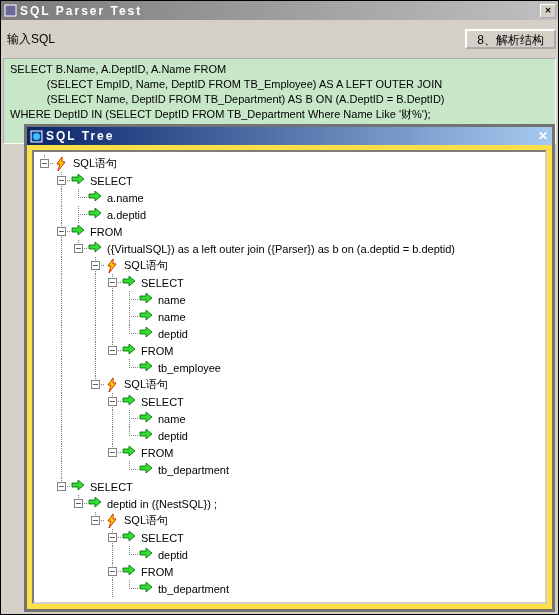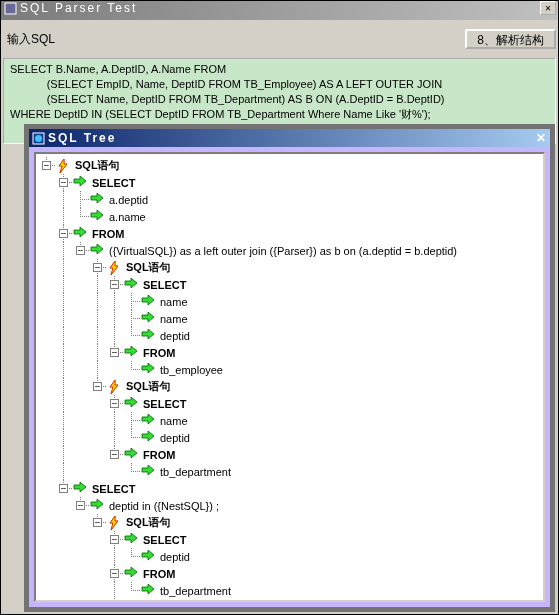--- a/index.html
+++ b/index.html
@@ -1,32 +1,32 @@
 <!DOCTYPE html>
 <html><head>
 <meta charset="utf-8">
 <style>
 * { box-sizing: border-box; margin: 0; padding: 0; }
 body { font-family: "Microsoft Sans Serif", Tahoma, sans-serif; font-size: 12px; background: #d4d0c8; width: 559px; height: 615px; overflow: hidden; position: relative; }
 
 .outer-window { width: 559px; height: 615px; background: #d4d0c8; border: 1px solid #000; position: relative; }
-.titlebar { background: linear-gradient(to right, #7b7b7b, #c0c0c0); color: #fff; height: 19px; display: flex; padding: 0 2px; font-weight: normal; }
+.titlebar { background: linear-gradient(to right, #7b7b7b, #c0c0c0); color: #fff; height: 19px; display: flex; align-items: center; padding: 0 2px; font-weight: bold; }
 .titlebar .icon { width: 14px; height: 14px; margin-right: 3px; display: inline-flex; align-items: center; justify-content: center; }
 .titlebar .sp { flex: 1; }
 .titlebar .close { width: 16px; height: 14px; background: #d4d0c8; border: 1px outset #fff; font-family: Marlett, sans-serif; font-size: 8px; display: flex; align-items: center; justify-content: center; color: #000; cursor: default; }
 .titlebar .title-text { letter-spacing: 2px; }
 
 .toprow { display: flex; align-items: center; height: 38px; padding: 1px 2px; }
 .toprow .lbl { padding: 0 4px; }
 .toprow .sp { flex: 1; }
 .btn { background: #d4d0c8; border: 2px outset #fff; padding: 1px 10px; height: 20px; font-size: 12px; cursor: default; }
 
 .sql-area { border: 1px inset #fff; margin: 0 2px 2px 2px; background: #c8e6c8; padding: 3px 6px; font-family: Verdana, sans-serif; font-size: 11px; line-height: 15px; height: 86px; overflow: hidden; white-space: pre; }
 
-.inner-window { position: absolute; left: 23px; top: 123px; width: 531px; height: 488px; background: #c4b5fd; border: 5px solid #737373; display: flex; flex-direction: column; }
+.inner-window { position: absolute; left: 23px; top: 123px; width: 531px; height: 488px; background: #fde047; border: 3px solid #737373; display: flex; flex-direction: column; }
 .inner-titlebar { background: linear-gradient(to right, #0a246a, #a6caf0); color: #fff; height: 18px; display: flex; align-items: center; padding: 0 2px; font-weight: bold; letter-spacing: 2px; }
 .inner-titlebar .icon { width: 14px; height: 14px; margin-right: 3px; display: inline-flex; align-items: center; justify-content: center; }
 .inner-titlebar .sp { flex: 1; }
 
 .tree-container { flex: 1; margin: 5px; background: #fff; border: 2px inset #d4d0c8; overflow: auto; padding: 3px 2px; }
 .node-row { display: flex; align-items: center; height: 17px; }
 .indent { display: inline-block; width: 17px; height: 17px; position: relative; flex-shrink: 0; }
 .vline::before { content: ""; position: absolute; left: 8px; top: 0; border-left: 1px dotted #808080; height: 100%; }
 .hline::after { content: ""; position: absolute; left: 8px; top: 8px; border-top: 1px dotted #808080; width: 9px; }
 .last-vline::before { content: ""; position: absolute; left: 8px; top: 0; border-left: 1px dotted #808080; height: 9px; }
@@ -34,21 +34,21 @@
 .expander { width: 9px; height: 9px; border: 1px solid #808080; background: #fff; display: flex; align-items: center; justify-content: center; font-size: 9px; line-height: 7px; position: absolute; left: 4px; top: 4px; font-family: monospace; cursor: default; }
 
 .node-icon { width: 16px; height: 16px; display: inline-flex; align-items: center; justify-content: center; margin-right: 2px; flex-shrink: 0; }
 .bolt { color: #ff9900; }
 .bolt svg { filter: drop-shadow(0.5px 0 0 #cc0000); }
 .arrow svg { display: block; }
 
 .node-label { padding: 0 2px; font-weight: bold; font-family: Verdana, Tahoma, sans-serif; font-size: 11px; }
 .node-label.selected { background: #0a246a; color: #fff; border: 1px dotted #f0c000; padding: 0 1px; }
 .node-label.plain { font-weight: normal; font-size: 11px; }
-.node-label.kw { font-weight: bold; }
+.node-label.kw { font-weight: normal; }
 </style>
 </head>
 <body>
 
 <div class="outer-window">
   <div class="titlebar">
     <span class="icon">
         <svg width="13" height="13">
           <rect x="1" y="1" width="11" height="11" fill="#6a6a9a" stroke="#fff"></rect>
         </svg>
@@ -103,38 +103,38 @@
             <span class="node-icon arrow">
               <svg width="14" height="14" viewBox="0 0 14 14">
                 <polygon points="1,3 7,3 7,0 13,5 7,10 7,7 1,7" fill="#33dd33" stroke="#006600" stroke-width="0.8"></polygon>
               </svg>
             </span>
             <span class="node-label kw">SELECT</span>
           </div>
           <div class="node-row">
             <span class="indent "></span>
             <span class="indent vline"></span>
+            <span class="indent last-vline hline"></span>
+            <span class="node-icon arrow">
+              <svg width="14" height="14" viewBox="0 0 14 14">
+                <polygon points="1,3 7,3 7,0 13,5 7,10 7,7 1,7" fill="#33dd33" stroke="#006600" stroke-width="0.8"></polygon>
+              </svg>
+            </span>
+            <span class="node-label plain">a.name</span>
+          </div>
+          <div class="node-row">
+            <span class="indent "></span>
+            <span class="indent vline"></span>
             <span class="indent vline hline"></span>
             <span class="node-icon arrow">
               <svg width="14" height="14" viewBox="0 0 14 14">
                 <polygon points="1,3 7,3 7,0 13,5 7,10 7,7 1,7" fill="#33dd33" stroke="#006600" stroke-width="0.8"></polygon>
               </svg>
             </span>
             <span class="node-label plain">a.deptid</span>
-          </div>
-          <div class="node-row">
-            <span class="indent "></span>
-            <span class="indent vline"></span>
-            <span class="indent last-vline hline"></span>
-            <span class="node-icon arrow">
-              <svg width="14" height="14" viewBox="0 0 14 14">
-                <polygon points="1,3 7,3 7,0 13,5 7,10 7,7 1,7" fill="#33dd33" stroke="#006600" stroke-width="0.8"></polygon>
-              </svg>
-            </span>
-            <span class="node-label plain">a.name</span>
           </div>
           <div class="node-row">
             <span class="indent "></span>
             <span class="indent vline hline">
               <span class="expander">−</span>
             </span>
             <span class="node-icon arrow">
               <svg width="14" height="14" viewBox="0 0 14 14">
                 <polygon points="1,3 7,3 7,0 13,5 7,10 7,7 1,7" fill="#33dd33" stroke="#006600" stroke-width="0.8"></polygon>
               </svg>

